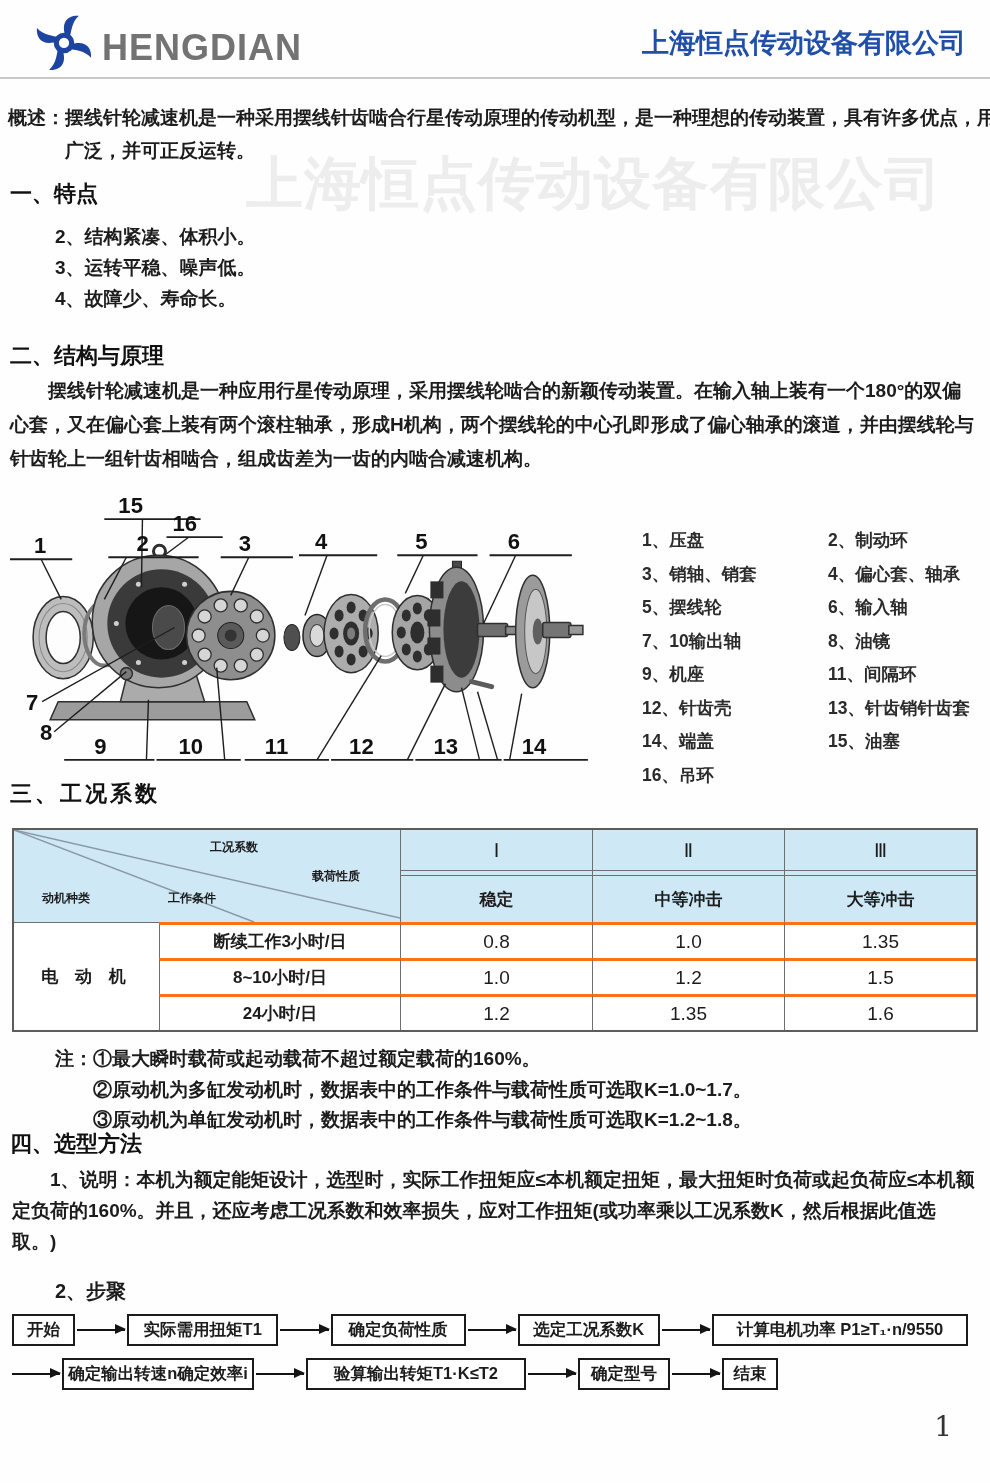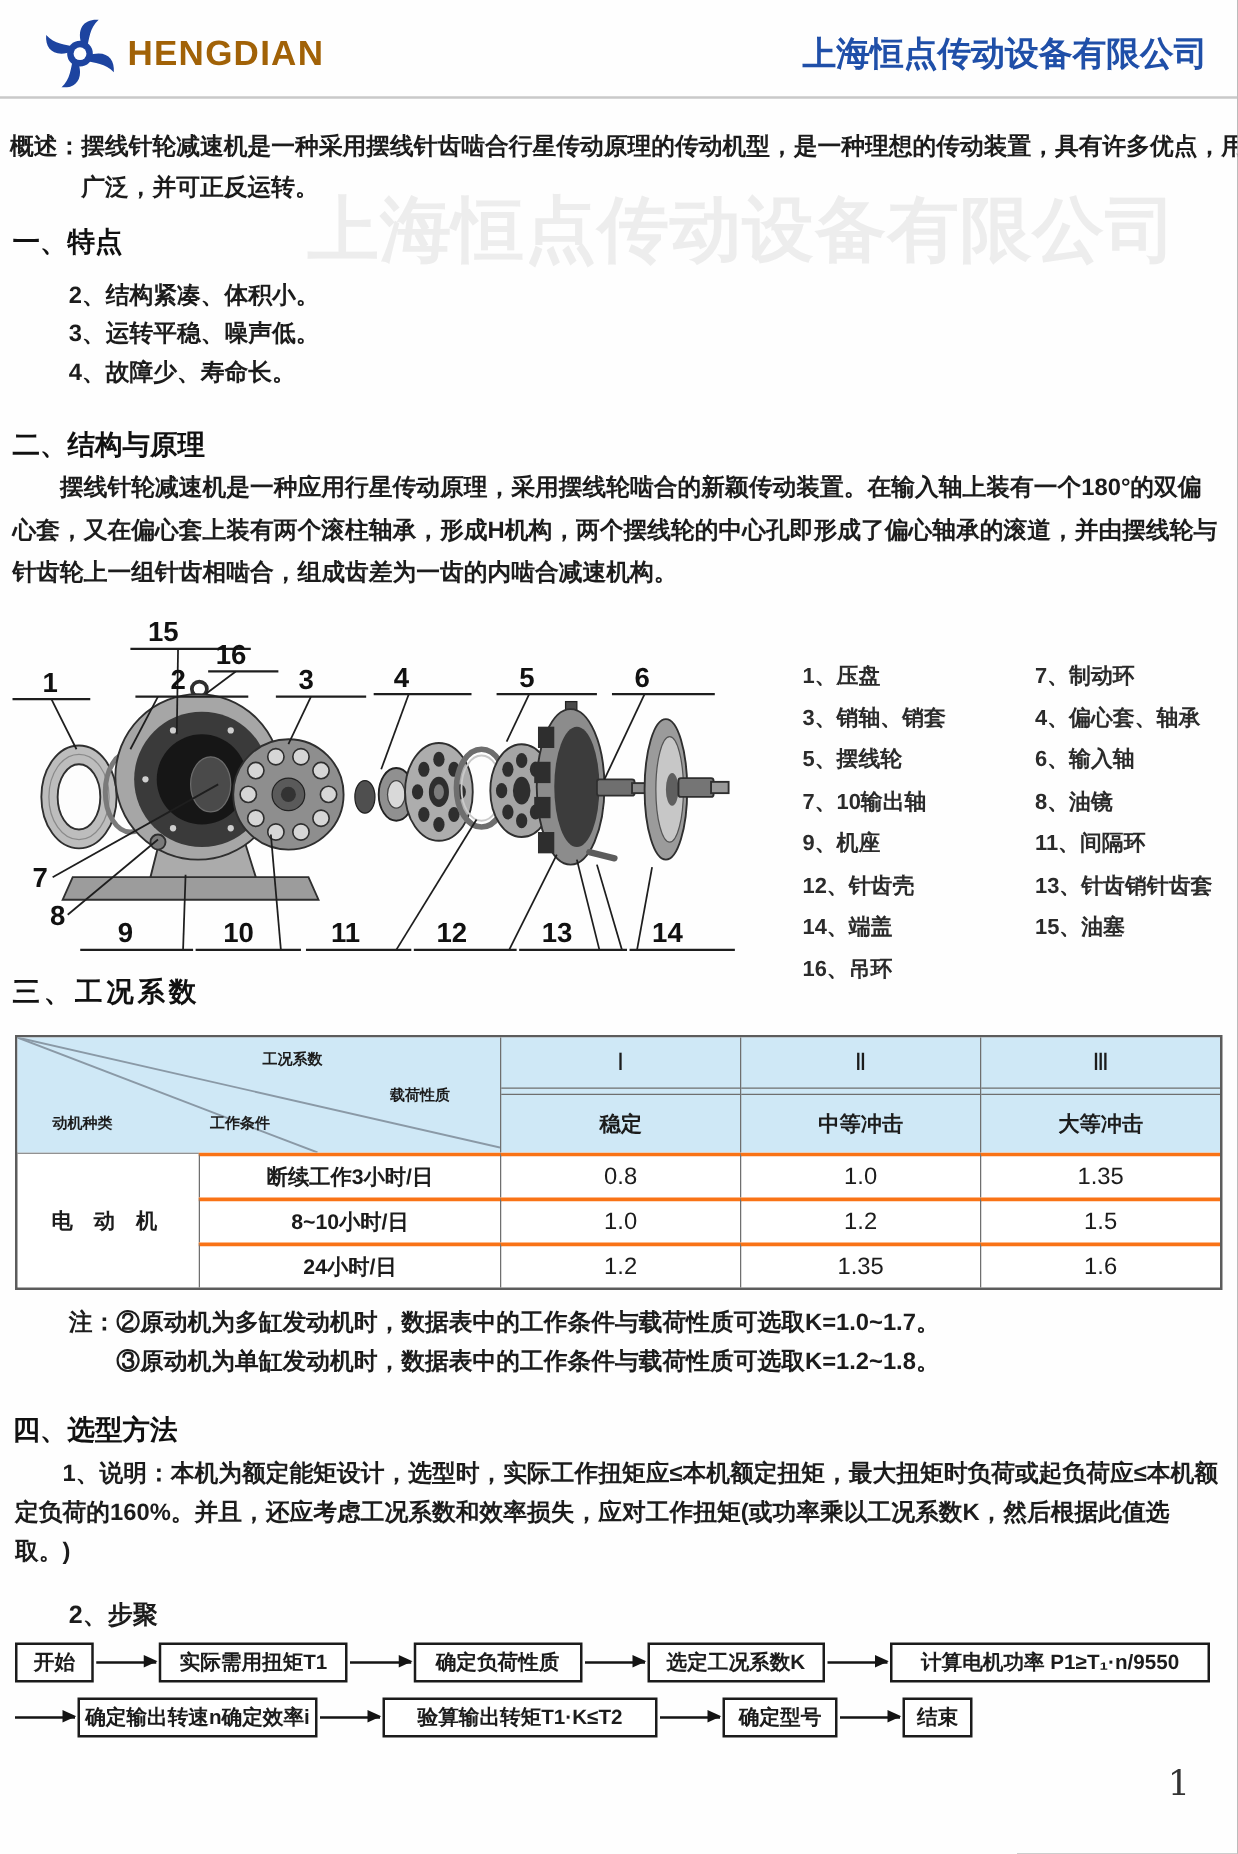--- a/index.html
+++ b/index.html
@@ -1,21 +1,21 @@
 <!DOCTYPE html>
 <html><head>
 <meta charset="utf-8">
 <style>
   html,body{margin:0;padding:0;background:#888;}
   .page{position:relative;width:990px;height:1483px;background:#fefefe;margin:0 auto;
         font-family:"Liberation Sans",sans-serif;color:#1c1c1c;overflow:hidden;}
   .abs{position:absolute;}
   
   .brand-logo{left:36px;top:14px;width:56px;height:56px;}
-  .brand-text{left:102px;top:27px;font-size:28px;font-weight:bold;color:#a16207;letter-spacing:1px;text-align:center;}
+  .brand-text{left:102px;top:27px;font-size:36px;font-weight:bold;color:#737373;letter-spacing:1px;text-align:center;}
   .company-title{right:24px;top:25px;font-size:27px;font-weight:bold;color:#1f4fa8;
                  font-family:"DejaVu Serif","Liberation Serif",serif;}
   .header-rule{left:0;top:77px;width:990px;height:2px;background:#c9c9c9;}
   
   .watermark{left:246px;top:146px;font-size:57px;font-weight:bold;color:#ededed;
              letter-spacing:1px;white-space:nowrap;z-index:0;}
   .content{position:relative;z-index:1;}
   
   .overview{left:8px;top:101px;width:962px;font-size:19px;line-height:33px;font-weight:bold;
             padding-left:57px;text-indent:-57px;}
@@ -289,21 +289,21 @@
       <div>1、压盘</div>
       <div>3、销轴、销套</div>
       <div>5、摆线轮</div>
       <div>7、10输出轴</div>
       <div>9、机座</div>
       <div>12、针齿壳</div>
       <div>14、端盖</div>
       <div>16、吊环</div>
     </div>
     <div class="abs parts-list parts-right">
-      <div>7、制动环</div>
+      <div>2、制动环</div>
       <div>4、偏心套、轴承</div>
       <div>6、输入轴</div>
       <div>8、油镜</div>
       <div>11、间隔环</div>
       <div>13、针齿销针齿套</div>
       <div>15、油塞</div>
     </div>
 
     <div class="abs h-sec h3">三、工况系数</div>
 
@@ -348,20 +348,21 @@
 
       <div class="tcell bcell bl cond" style="grid-column:2;grid-row:4">24小时/日</div>
       <div class="tcell bcell bl val" style="grid-column:3;grid-row:4">1.2</div>
       <div class="tcell bcell bl val" style="grid-column:4;grid-row:4">1.35</div>
       <div class="tcell bcell bl val" style="grid-column:5;grid-row:4">1.6</div>
     </div>
 
     <div class="abs notes">
       <span class="notes-label">注：</span>
       <div class="notes-items">
+        <div>①最大瞬时载荷或起动载荷不超过额定载荷的160%。</div>
         <div>②原动机为多缸发动机时，数据表中的工作条件与载荷性质可选取K=1.0~1.7。</div>
         <div>③原动机为单缸发动机时，数据表中的工作条件与载荷性质可选取K=1.2~1.8。</div>
       </div>
     </div>
 
     <div class="abs h-sec h4">四、选型方法</div>
     <div class="abs selection-p">1、说明：本机为额定能矩设计，选型时，实际工作扭矩应≤本机额定扭矩，最大扭矩时负荷或起负荷应≤本机额定负荷的160%。并且，还应考虑工况系数和效率损失，应对工作扭矩(或功率乘以工况系数K，然后根据此值选取。)</div>
     <div class="abs steps-label">2、步聚</div>
 
     <div class="abs fc-row fc-row1">

